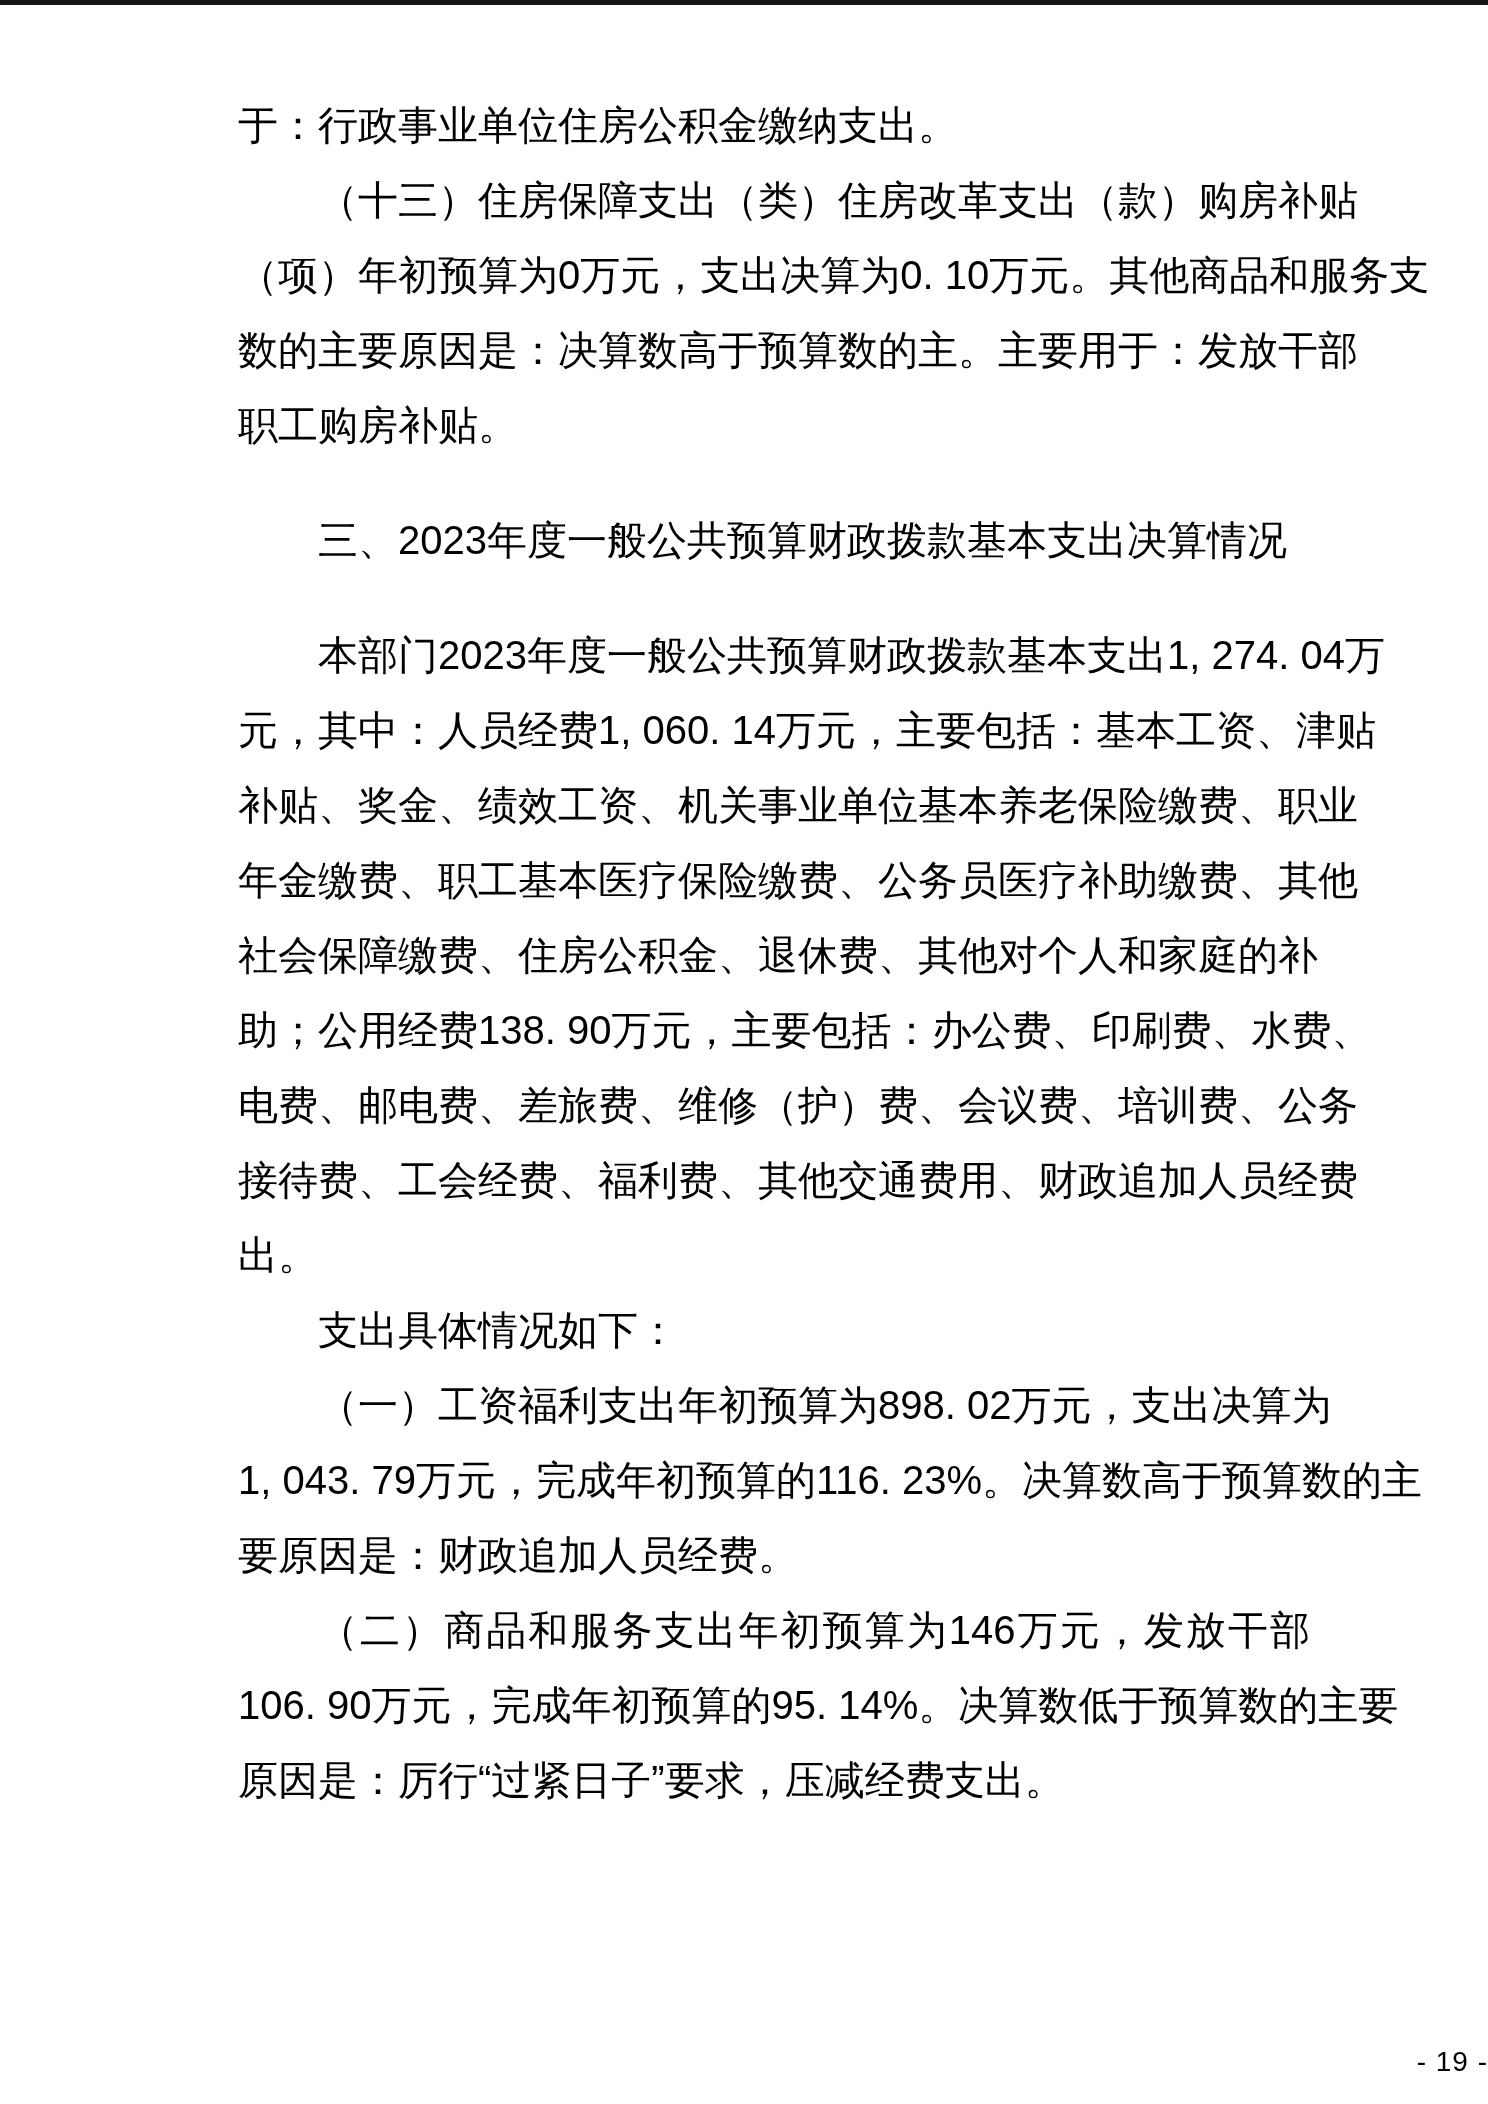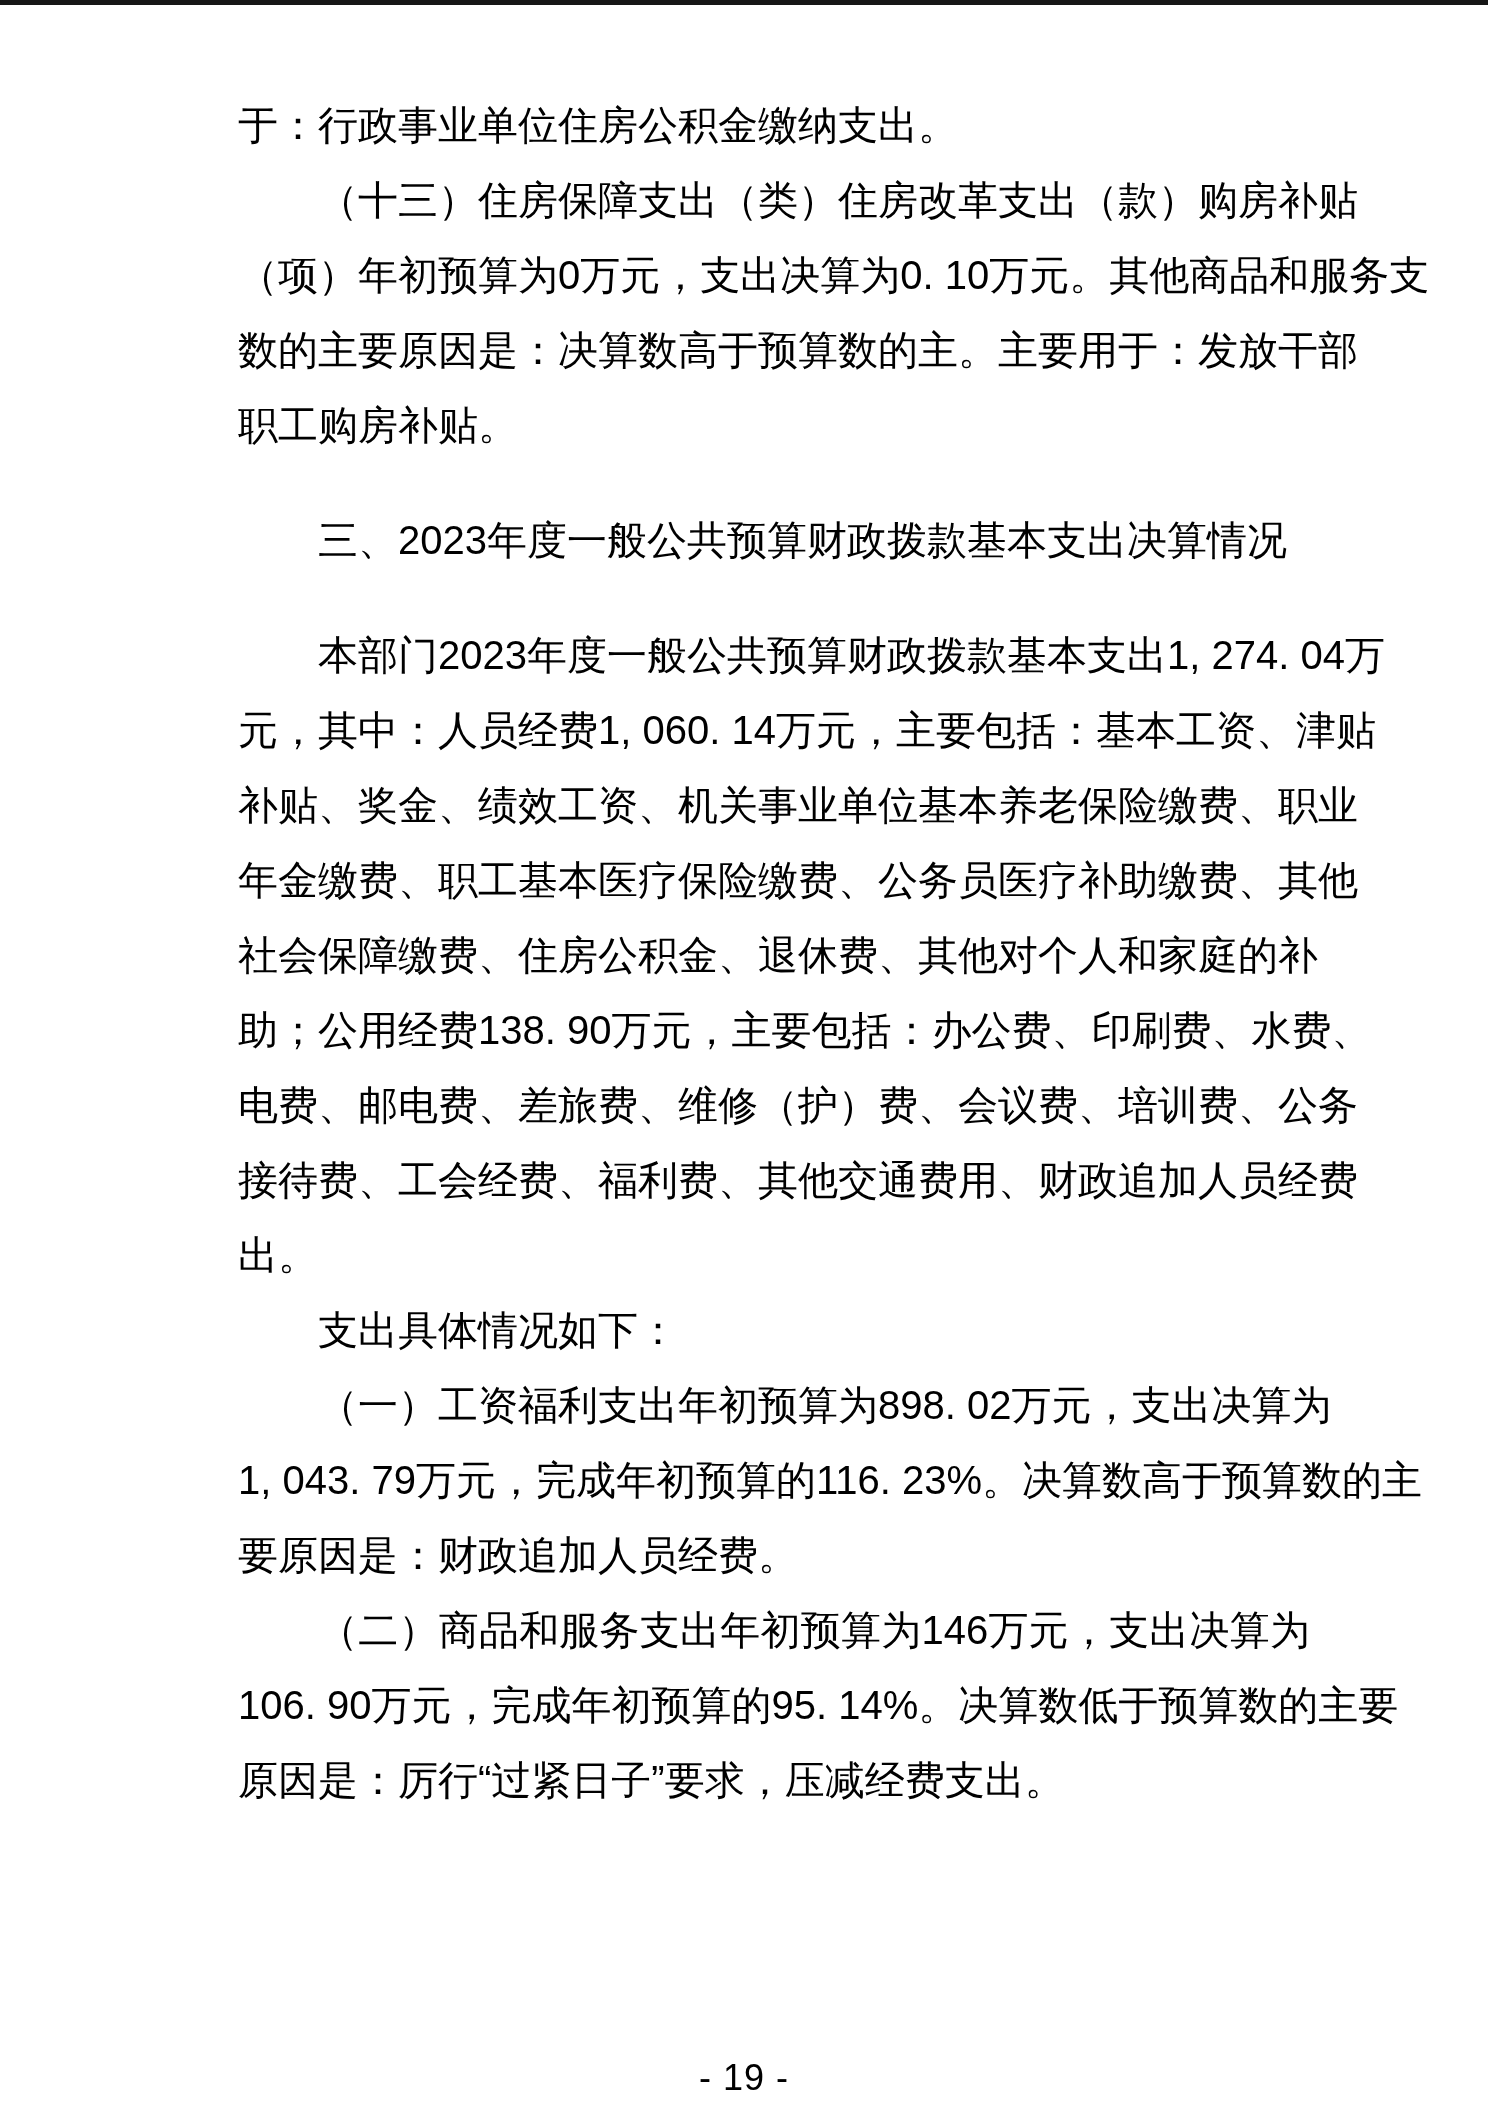--- a/index.html
+++ b/index.html
@@ -47,25 +47,25 @@
   .line.fill {
     text-align: justify;
     text-align-last: justify;
     text-justify: inter-character;
   }
   .block.indent .line:first-child {
     padding-left: 80px; 
   }
   .page-number {
     position: absolute;
-    bottom: 8px;
+    bottom: 28px;
     left: 0;
     width: 100%;
-    text-align: center;
-    font-size: 36px;
+    text-align: right;
+    font-size: 28px;
     line-height: 1;
     letter-spacing: 1px;
   }
 </style>
 </head>
 <body>
 
 <div class="page">
   <div class="scan-edge" style="background: rgb(22, 22, 22);"></div>
   <div class="content">
@@ -94,19 +94,19 @@
       </div>
       <div class="block paragraph indent">
         <div class="line">支出具体情况如下：</div>
       </div>
       <div class="block paragraph indent">
         <div class="line fill">（一）工资福利支出年初预算为898. 02万元，支出决算为</div>
         <div class="line fill">1, 043. 79万元，完成年初预算的116. 23%。决算数高于预算数的主</div>
         <div class="line">要原因是：财政追加人员经费。</div>
       </div>
       <div class="block paragraph indent">
-        <div class="line fill">（二）商品和服务支出年初预算为146万元，支出决算为</div>
+        <div class="line fill">（二）商品和服务支出年初预算为146万元，发放干部</div>
         <div class="line fill">106. 90万元，完成年初预算的95. 14%。决算数低于预算数的主要</div>
         <div class="line">原因是：厉行“过紧日子”要求，压减经费支出。</div>
       </div>
     </div>
   <div class="page-number">- 19 -</div>
 </div>
 
 </body></html>

